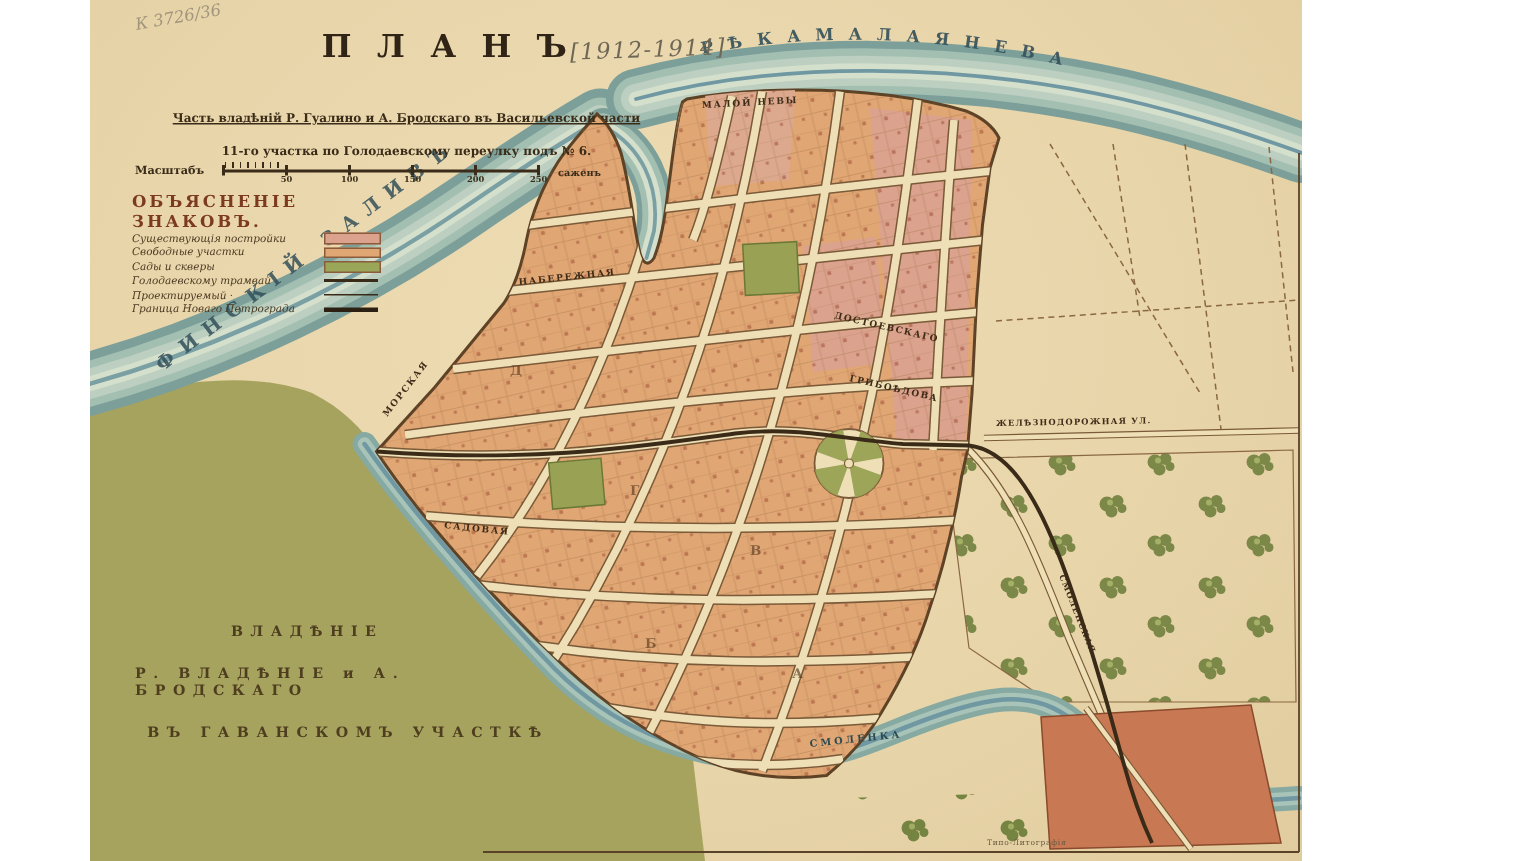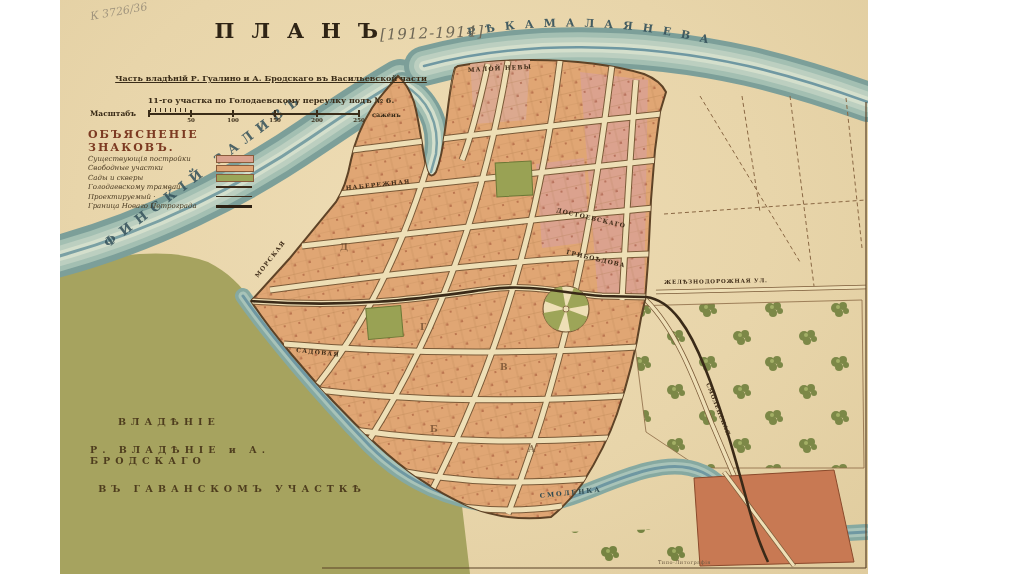--- a/index.html
+++ b/index.html
@@ -35,21 +35,21 @@
   .llabel{width:128px;font-size:7px;font-style:italic;color:#4a3a22;white-space:nowrap;
           overflow:hidden;}
   .lswatch{width:36px;height:5.5px;border:0.5px solid #8a5c3c;}
   .sw-pink{background:#dba28e;} .sw-tan{background:#e0a674;} .sw-green{background:#9aa658;}
   .lline{width:36px;height:0;}
   .ln-solid{border-top:2.5px solid #3a2a18;}
   .ln-thin{border-top:1.2px solid #3a2a18;}
   .ln-thick{border-top:3.5px solid #2c2012;}
   .owner{left:30px;top:416px;width:280px;font-size:9.5px;font-weight:bold;
     letter-spacing:5px;color:#4e3d1e;}
-  .owner .o1{margin-left:28px;} .owner .o2{margin-top:17px;} .owner .o3{margin-top:17px;margin-left:4px;text-align:center;}
+  .owner .o1{margin-left:64px;} .owner .o2{margin-top:17px;} .owner .o3{margin-top:17px;margin-left:4px;text-align:center;}
   .imprint{left:598px;top:559px;font-size:5px;color:#6b5940;letter-spacing:.5px;}
   text{font-family:"DejaVu Serif", serif;}
 </style>
 </head>
 <body>
 
 <div id="stage">
   <div id="map-sheet">
 
     <svg width="808" height="574" viewBox="60 0 808 574">

